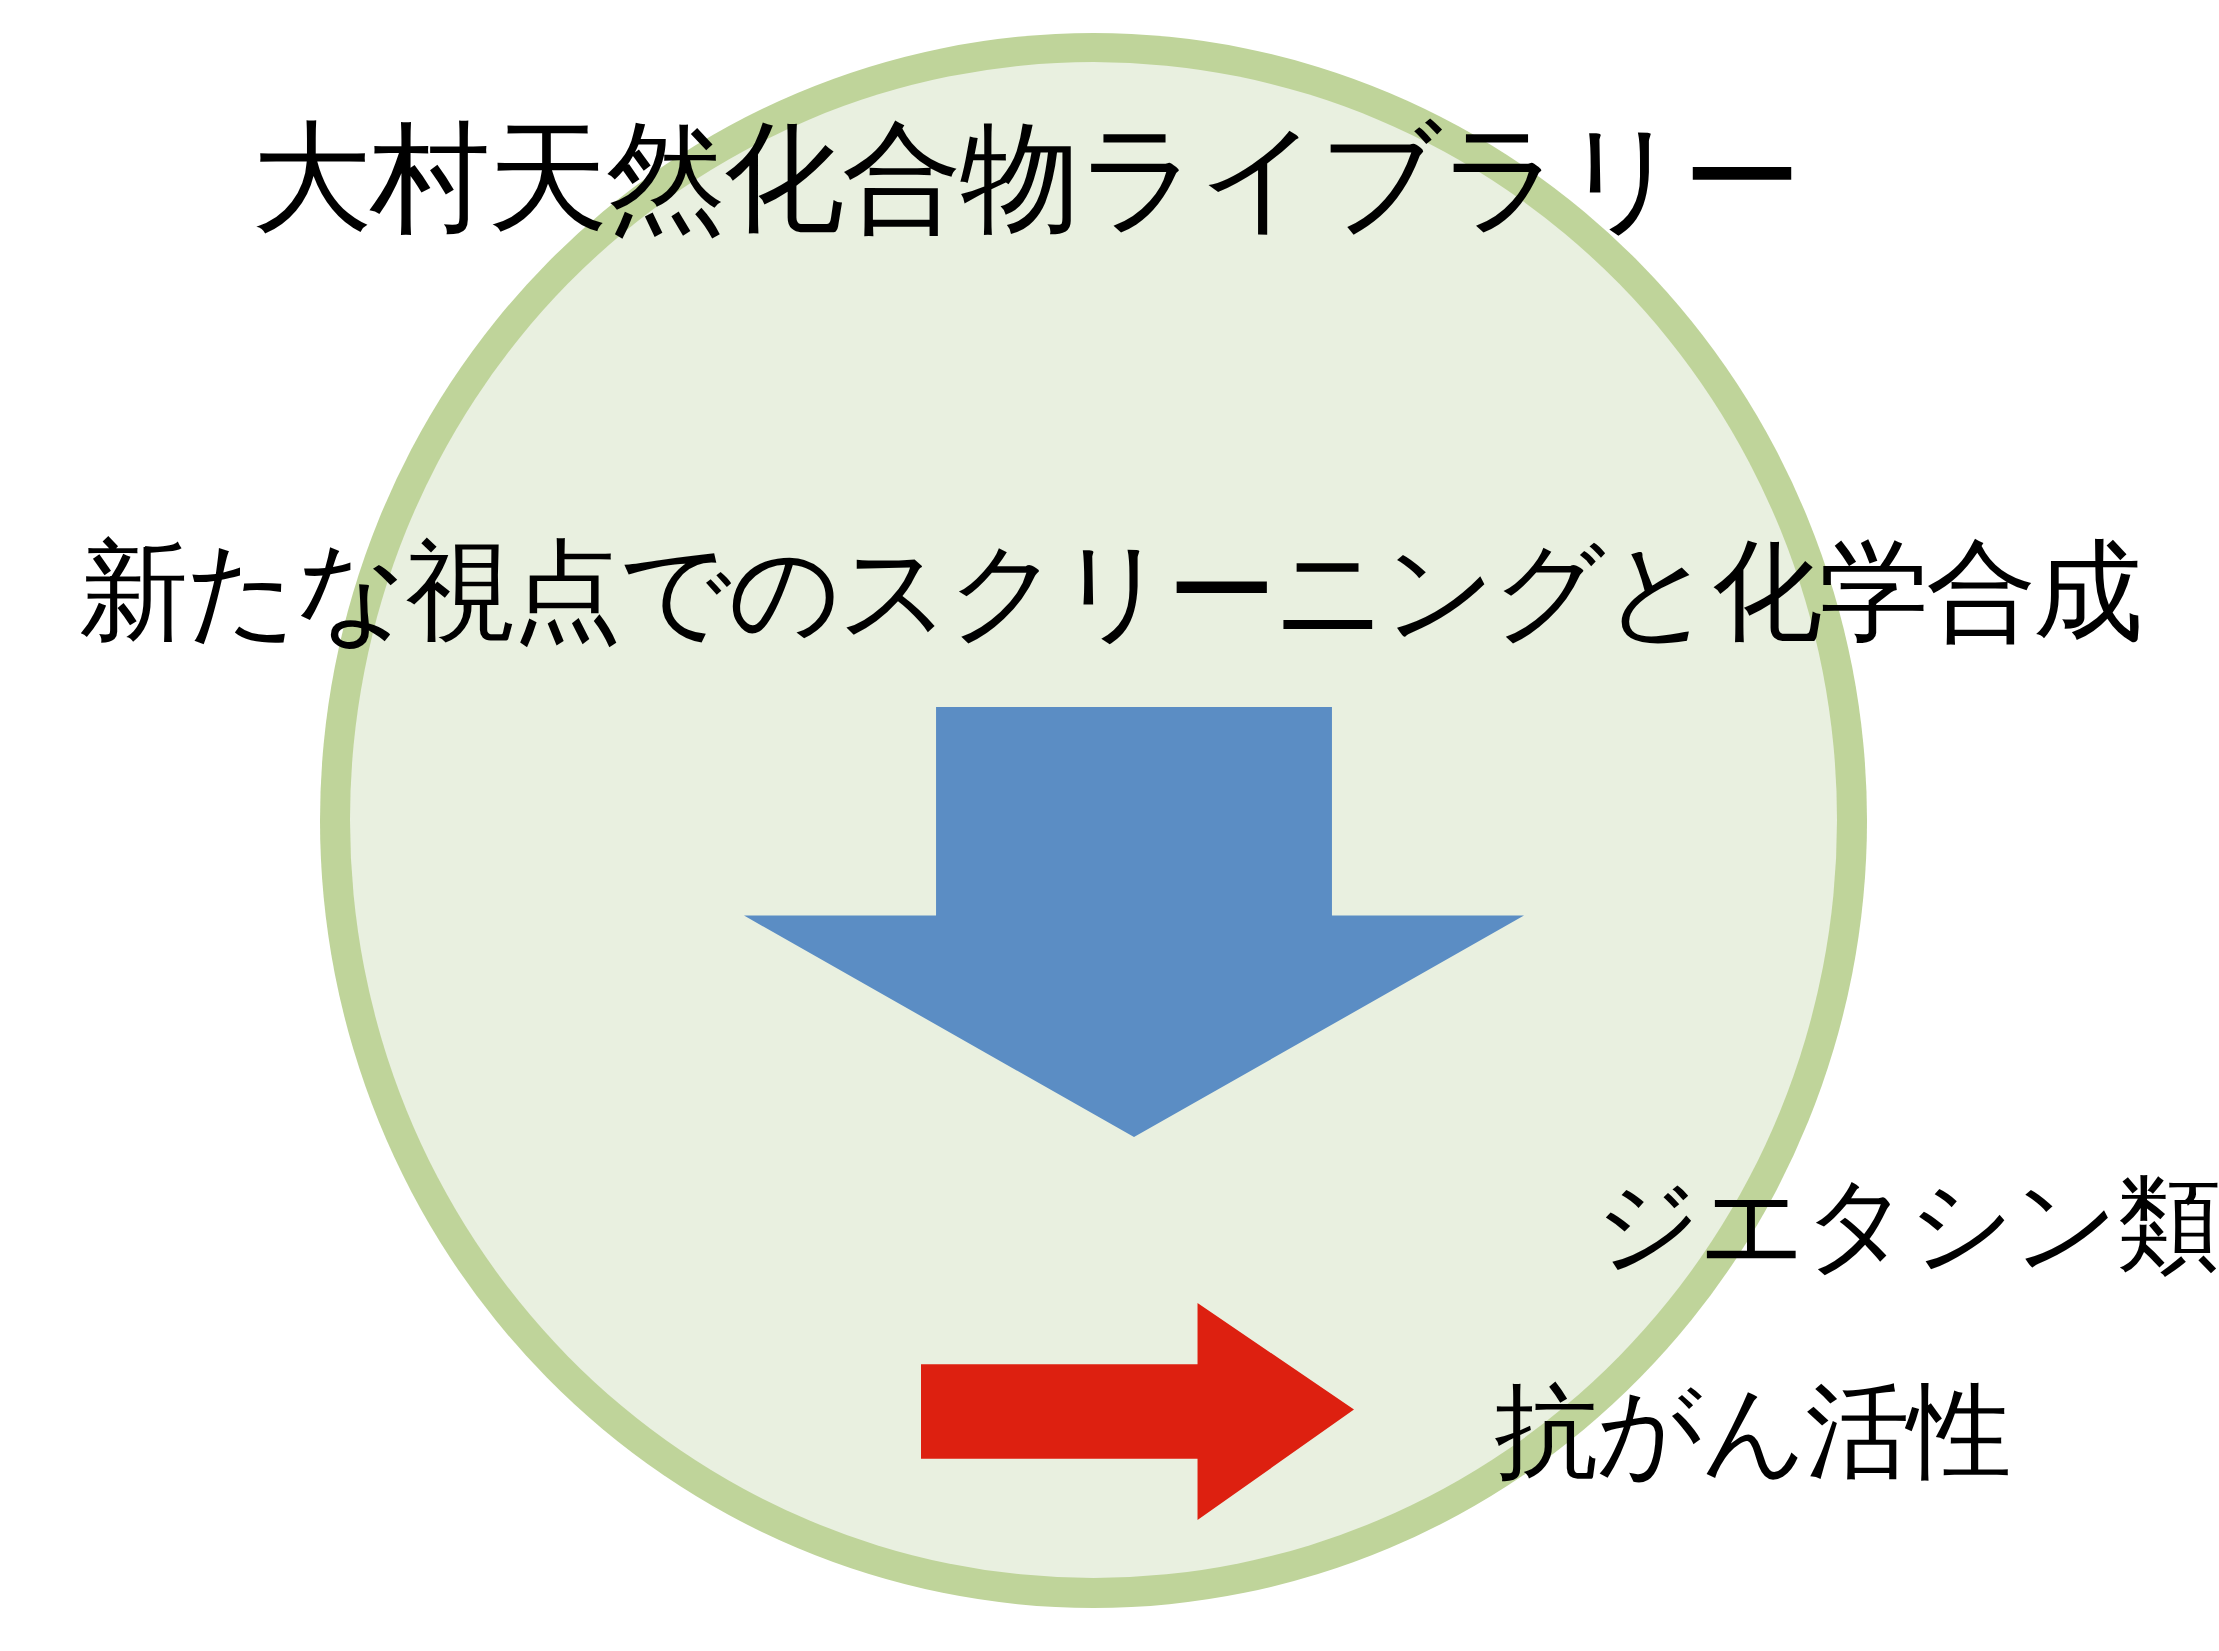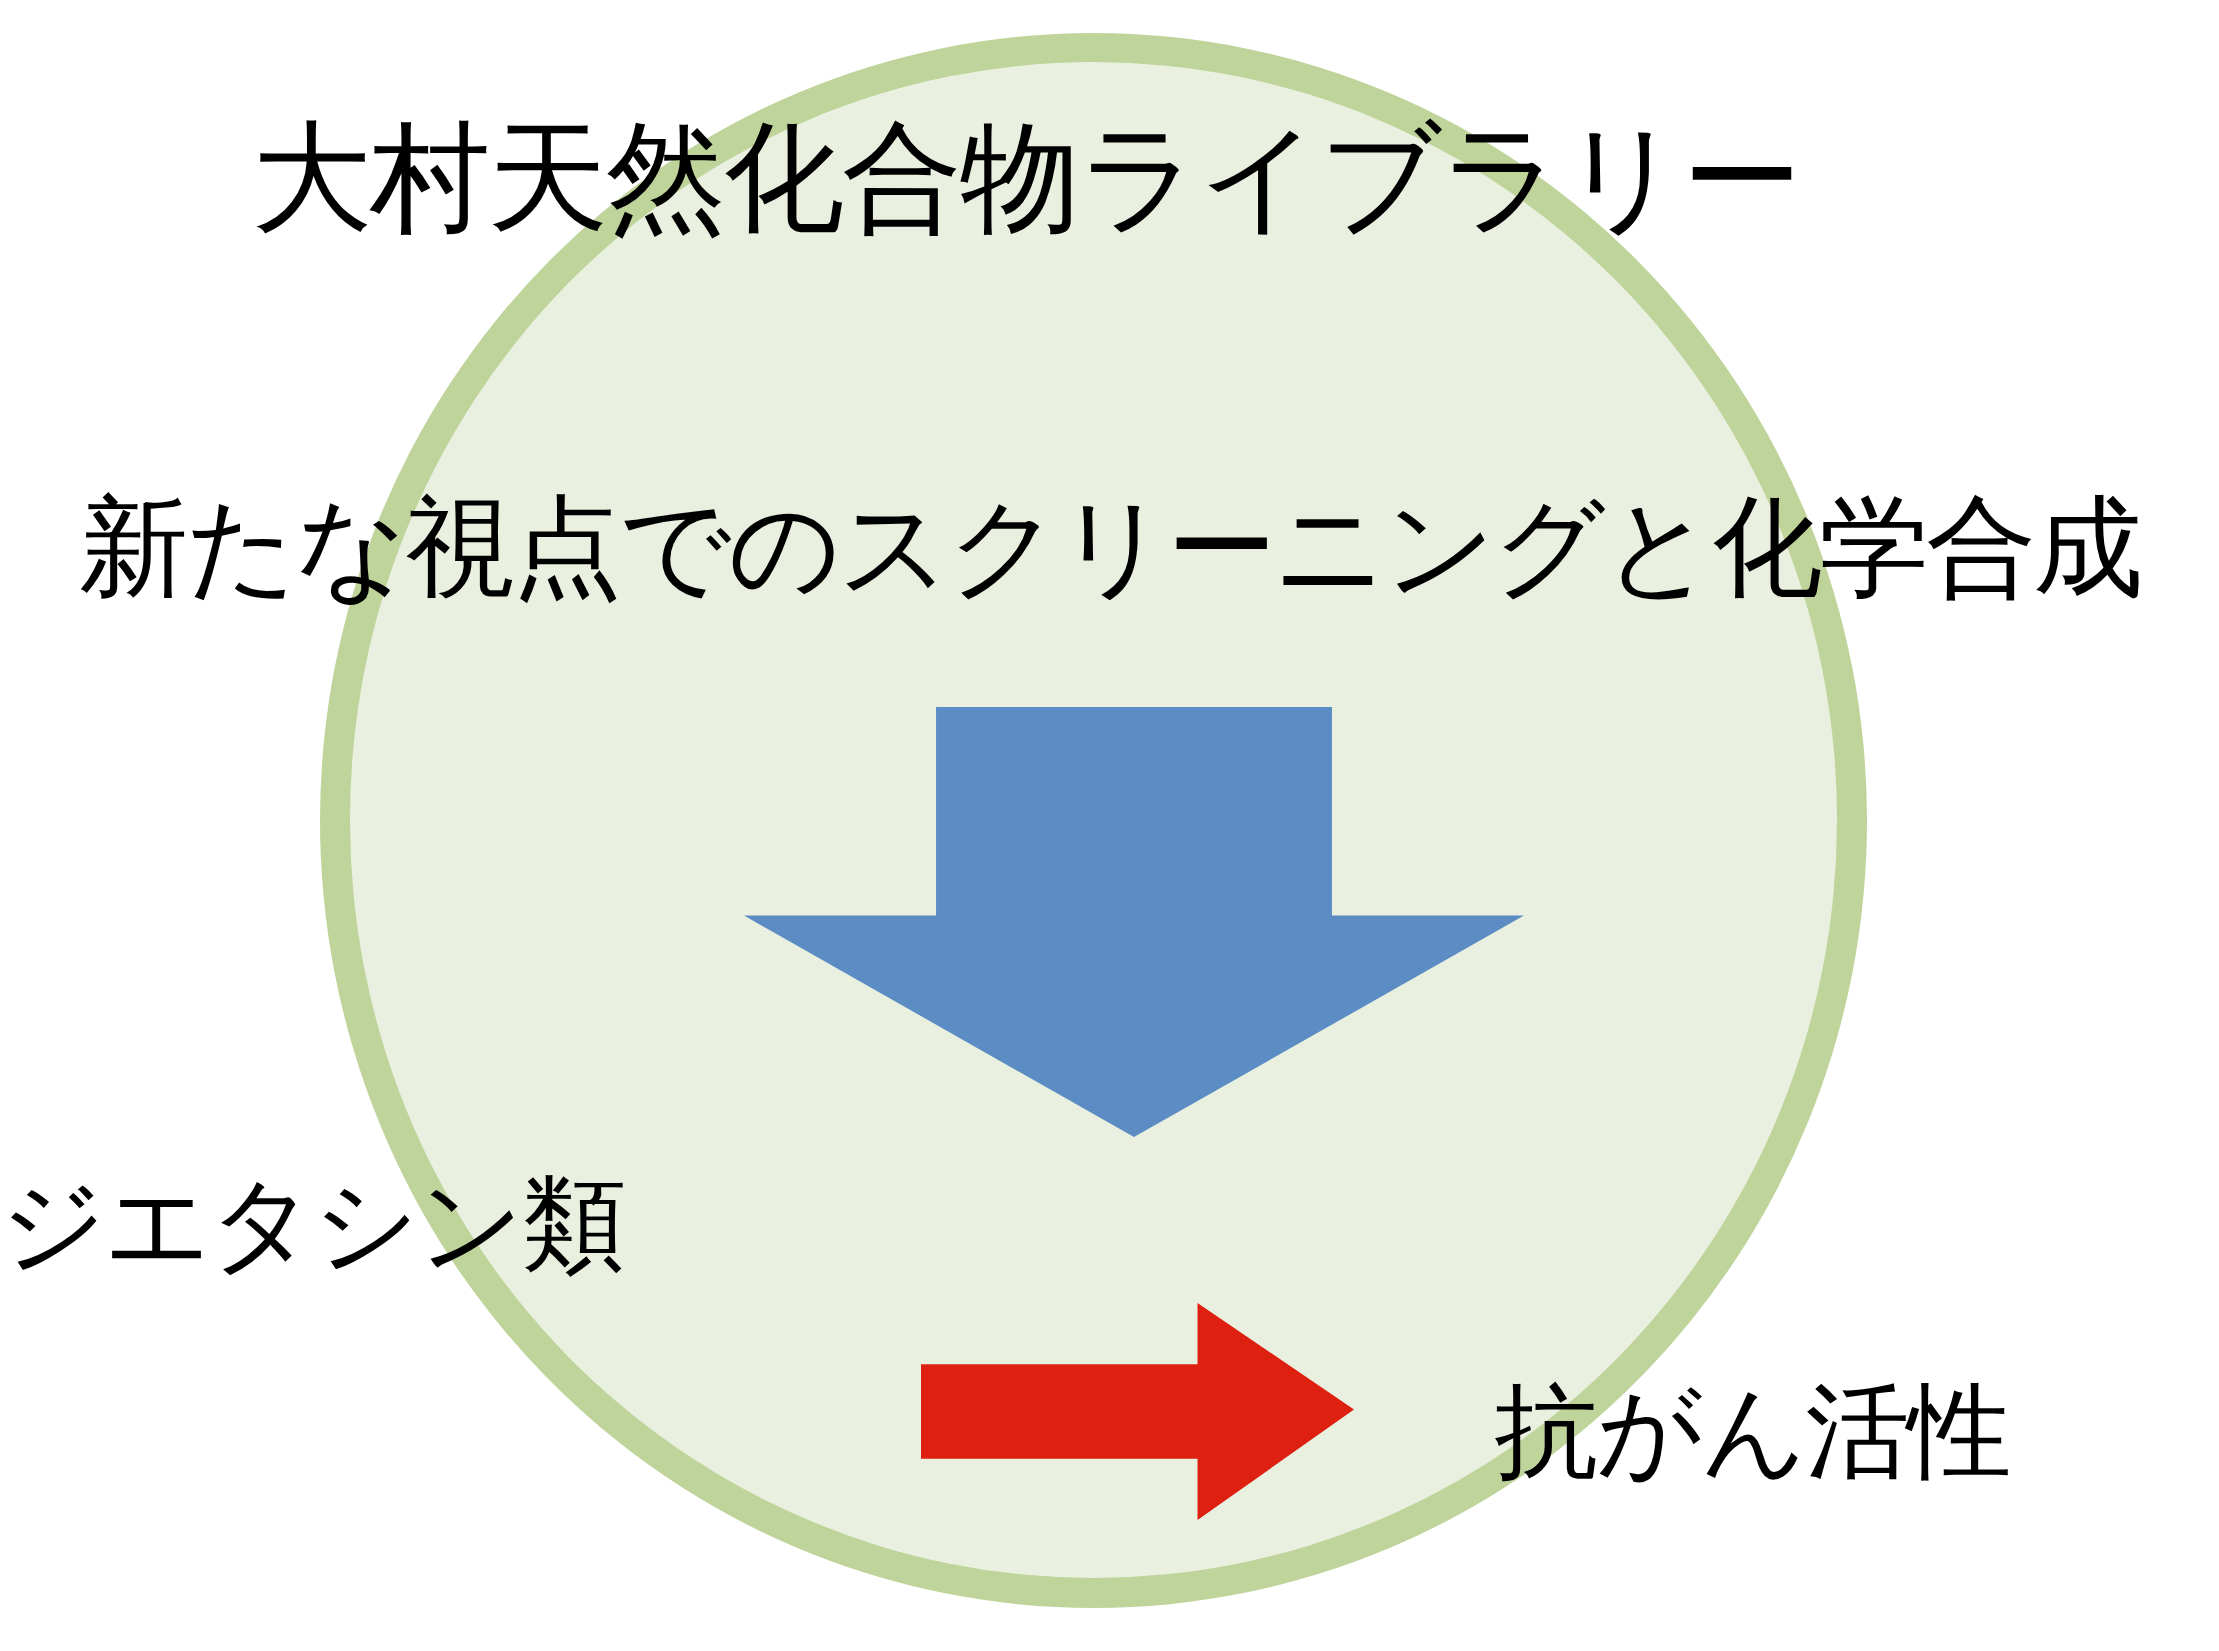--- a/index.html
+++ b/index.html
@@ -60,32 +60,32 @@
     left: 0;
     top: 118px;
     width: 2052px;
     text-align: center;
     font-size: 120px;
     letter-spacing: -2px;
   }
 
   #subtitle-text {
     left: 0;
-    top: 492px;
+    top: 536px;
     width: 2219px;
     text-align: center;
     font-size: 110px;
     letter-spacing: -3px;
   }
 
   #product-text {
     left: 0;
     top: 1172px;
     width: 2219px;
-    text-align: left;
+    text-align: right;
     font-size: 104px;
     letter-spacing: -2px;
   }
 
   #left-activity-text {
     left: 148px;
     top: 1379px;
     width: 690px;
     text-align: center;
     font-size: 104px;

